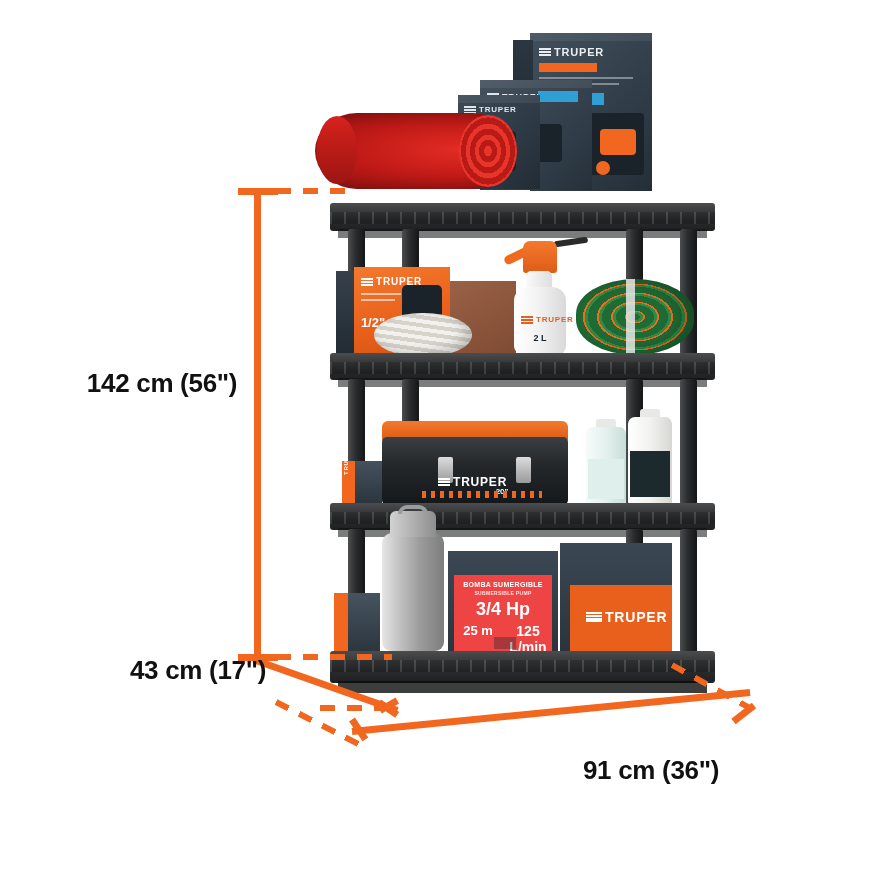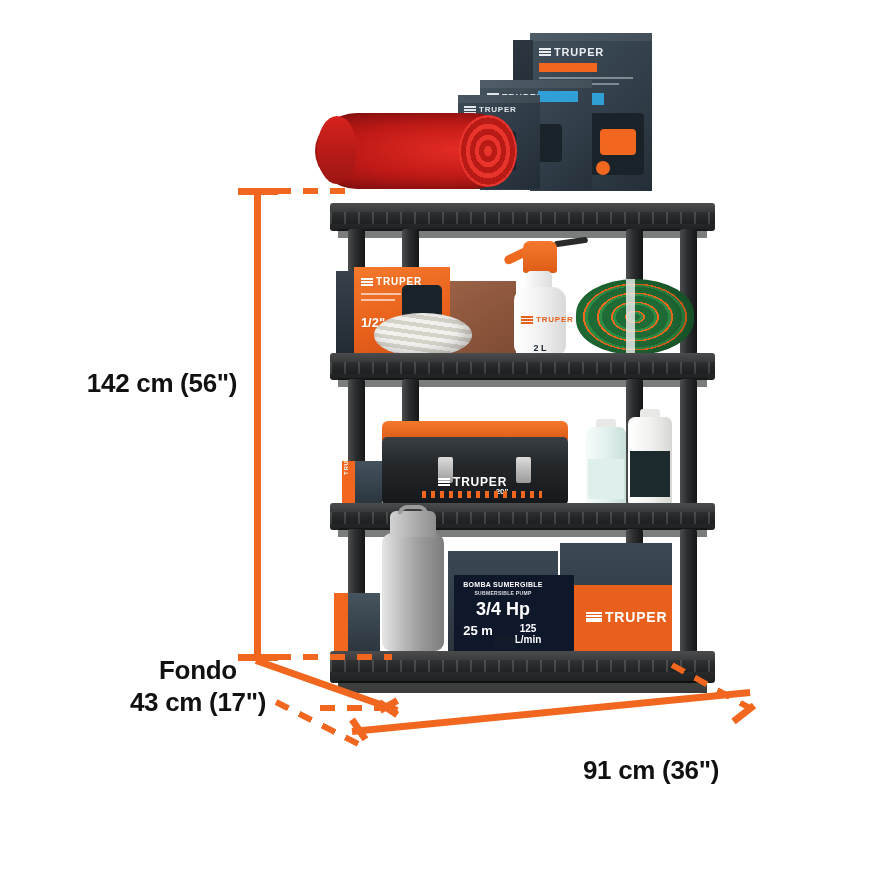--- a/index.html
+++ b/index.html
@@ -146,21 +146,21 @@
   
   #tank { left:52px; top:-118px; width:62px; height:118px;
       background:linear-gradient(to right,#e6e6e6 0%,#bdbdbd 32%,#9b9b9b 62%,#7d7d7d 100%);
       border-radius:10px 10px 9px 9px; }
   #tank-collar { left:60px; top:-140px; width:46px; height:26px;
       background:linear-gradient(to right,#d2d2d2,#8e8e8e); border-radius:6px 6px 0 0; }
   #tank-handle { left:68px; top:-146px; width:30px; height:9px;
       border:4px solid #9c9c9c; border-bottom:none; border-radius:9px 9px 0 0; background:transparent; }
   #box-pump { left:118px; top:-100px; width:110px; height:100px;
       background:linear-gradient(#3b4854,#2a343d); }
-  #box-pump-face { left:124px; top:-76px; width:120px; height:76px; background:#0f172a; }
+  #box-pump-face { left:124px; top:-76px; width:98px; height:76px; background:#ef4444; }
   #box-truper-r { left:230px; top:-108px; width:112px; height:108px;
       background:linear-gradient(#3b4854,#2a343d); }
   #box-truper-face { left:240px; top:-66px; width:102px; height:66px; background:#E8601B; }
   #box-left-s4 { left:4px; top:-58px; width:46px; height:58px; background:linear-gradient(#46545f,#2c363f); }
   #box-left-s4-o { left:4px; top:-58px; width:14px; height:58px; background:#F2671F; }
 
   .ptxt { position:absolute; color:#fff; font-weight:bold; text-align:center; }
   .ptxt.dark { color:#14202a; }
   .brandmark { position:absolute; display:flex; align-items:center; gap:3px; }
   .brandmark .bm-t { font-weight:bold; letter-spacing:.8px; }
@@ -239,21 +239,21 @@
       <div class="prod" id="hose-strap"></div>
       <div class="prod" id="sprayer-wand"></div>
       <div class="prod" id="sprayer-handle"></div>
       <div class="prod" id="sprayer-pump"></div>
       <div class="prod" id="sprayer-neck"></div>
       <div class="prod" id="sprayer-body">
         <div class="brandmark" style="left:7px; top:28px; color:#E8601B; font-size:8px;">
           <span class="bm-logo"></span>
           <span class="bm-t">TRUPER</span>
         </div>
-        <div class="ptxt dark" style="left:0; top:46px; width:52px; font-size:9px;margin-top:10px;">2 L</div>
+        <div class="ptxt dark" style="left:0; top:46px; width:52px; font-size:9px;">2 L</div>
       </div>
     </div>
 
     <div class="shelf" id="shelf2"></div>
     <div class="underrail" style="top:193px;"></div>
     <div class="leg L1 seg-b"></div>
     <div class="leg L2 seg-b"></div>
     <div class="leg R1 seg-b"></div>
     <div class="leg R2 seg-b"></div>
 
@@ -298,21 +298,21 @@
           <span class="bm-logo" style="width:16px;height:10px;"></span>
           <span class="bm-t">TRUPER</span>
         </div>
       </div>
       <div class="prod" id="box-pump"></div>
       <div class="prod" id="box-pump-face">
         <div class="ptxt" style="left:0; top:6px; width:98px; font-size:7px; letter-spacing:.3px;">BOMBA SUMERGIBLE</div>
         <div class="ptxt" style="left:0; top:15px; width:98px; font-size:5px; letter-spacing:.3px; opacity:.85;">SUBMERSIBLE PUMP</div>
         <div class="ptxt" style="left:0; top:24px; width:98px; font-size:18px;">3/4 Hp</div>
         <div class="ptxt" style="left:4px; top:48px; width:40px; font-size:13px;">25 m</div>
-        <div class="ptxt" style="left:52px; top:48px; width:44px; font-size:10px;">125 L/min</div>
+        <div class="ptxt" style="left:52px; top:48px; width:44px; font-size:14px;">125 L/min</div>
         <div class="tdark" style="left:40px; top:62px; width:22px; height:12px; opacity:.35;"></div>
       </div>
       <div class="prod" id="tank"></div>
       <div class="prod" id="tank-collar"></div>
       <div class="prod" id="tank-handle"></div>
     </div>
 
     <div class="shelf" id="shelf4"></div>
     <div class="underrail" style="top:496px; height:12px; background:#0b0c0d; opacity:.8;"></div>
   </div>
@@ -332,21 +332,20 @@
   <div class="ln dashdiag" id="largo-diag-right"></div>
   <div class="ln" id="largo-main"></div>
   <div class="ln" id="largo-head-l1"></div>
   <div class="ln" id="largo-head-r1"></div>
 
   <div class="dim-label" id="label-altura">
     <span class="dl-val">142 cm (56")</span>
   </div>
 
   <div class="dim-label" id="label-fondo">
-    <span class="dl-name">Fondo</span>
     <span class="dl-val">43 cm (17")</span>
   </div>
 
   <div class="dim-label" id="label-largo">
     <span class="dl-val">91 cm (36")</span>
   </div>
 
 </div>
 
 </body></html>

